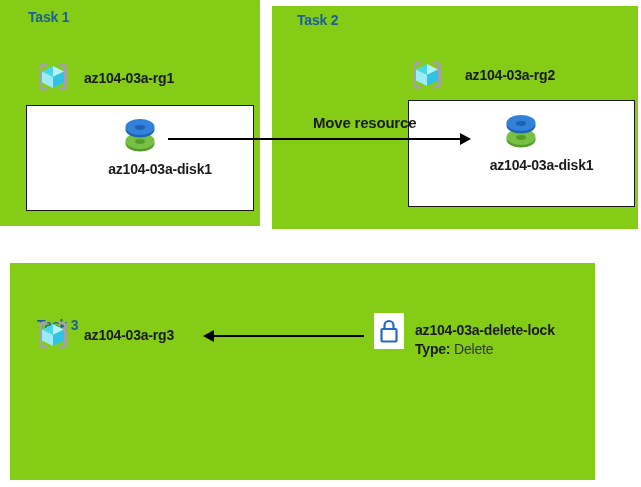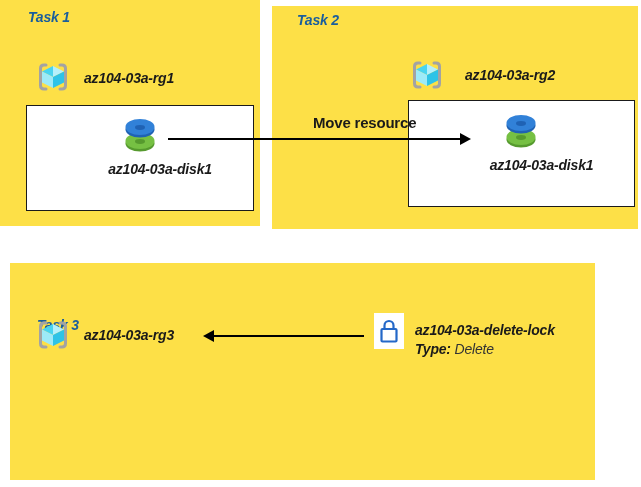--- a/index.html
+++ b/index.html
@@ -1,18 +1,18 @@
 <!DOCTYPE html>
 <html><head>
 <meta charset="utf-8">
 <style>
   html,body{margin:0;padding:0;background:#ffffff;}
   #page{position:relative;width:641px;height:487px;background:#ffffff;
         font-family:"Liberation Sans",sans-serif;color:#1a1a1a;overflow:hidden;}
-  .panel{position:absolute;background:#fde047;font-style:italic;}
+  .panel{position:absolute;background:#84cc16;}
   .task-title{position:absolute;font-size:14px;font-weight:bold;color:#1a5e9c;letter-spacing:-0.2px;}
   .rg-icon{position:absolute;width:38px;height:38px;}
   .rg-label{position:absolute;font-size:14px;font-weight:bold;letter-spacing:-0.2px;}
   .resource-box{position:absolute;background:#ffffff;border:1.5px solid #1a1a1a;}
   .disk-icon{position:absolute;width:36px;height:38px;}
   .disk-label{position:absolute;left:0;width:100%;text-align:center;font-size:14px;font-weight:bold;letter-spacing:-0.2px;padding-left:20px;}
   .arrow-line{position:absolute;height:2px;background:#000000;z-index:5;}
   .arrow-head-right{position:absolute;width:0;height:0;border-top:6px solid transparent;
         border-bottom:6px solid transparent;border-left:11px solid #000000;z-index:5;}
   .arrow-head-left{position:absolute;width:0;height:0;border-top:6px solid transparent;

